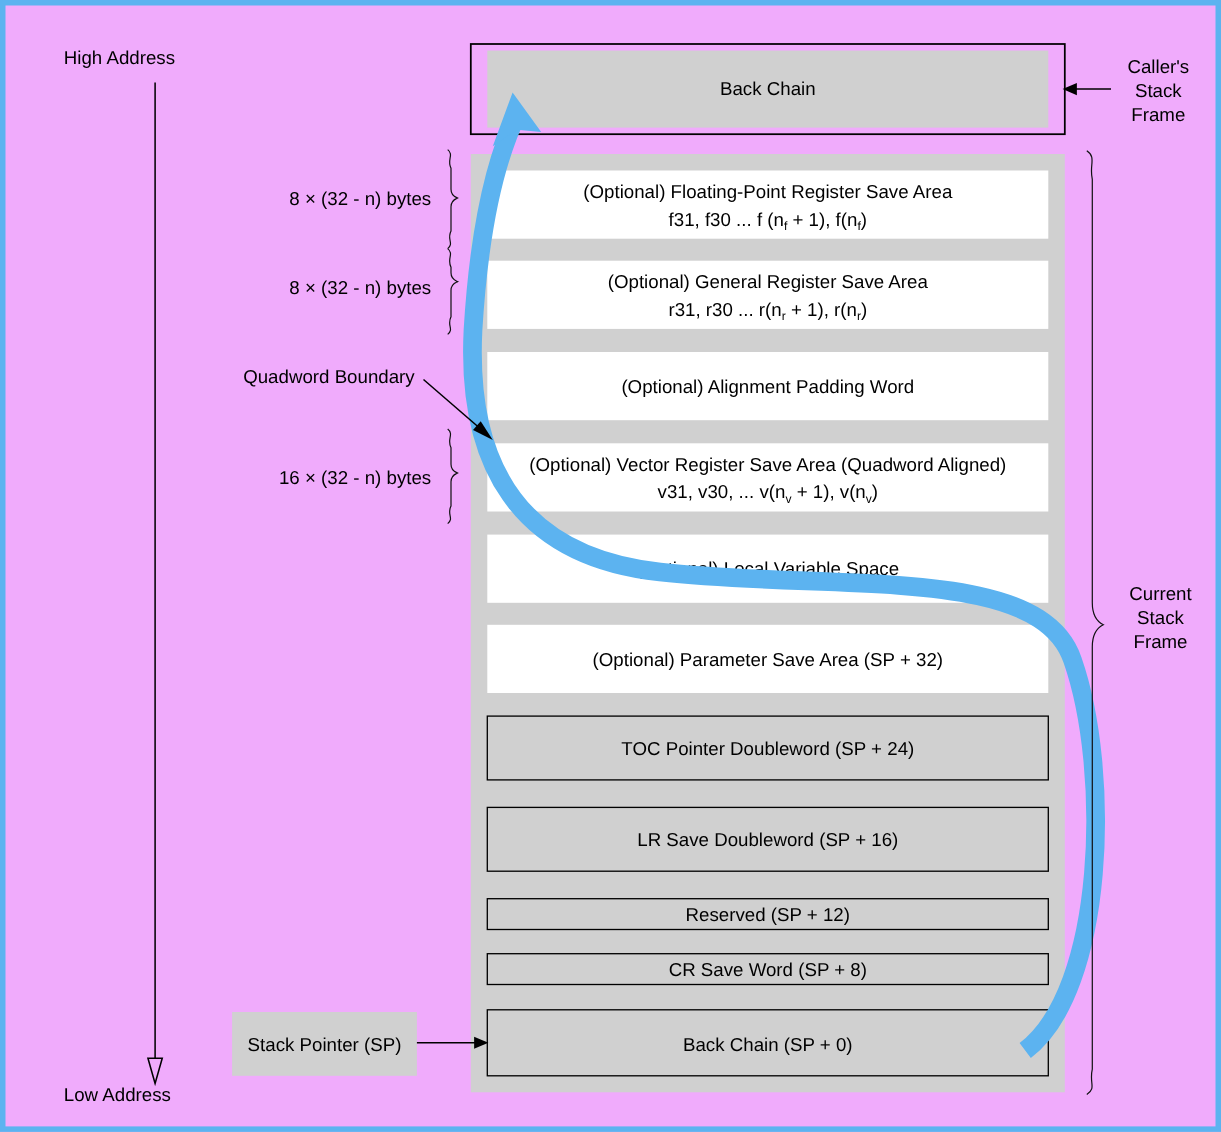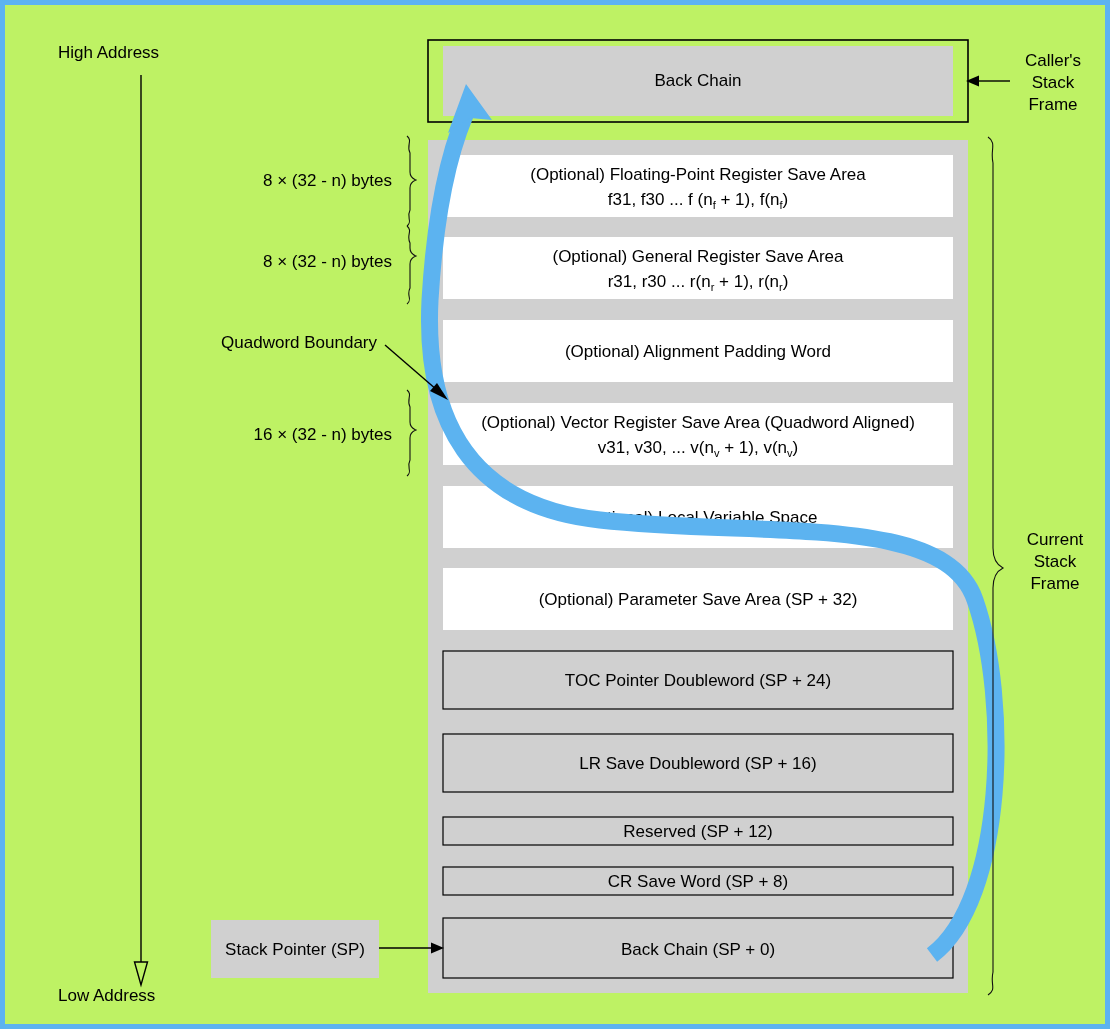--- a/index.html
+++ b/index.html
@@ -7,21 +7,21 @@
     padding: 0;
     background: #ffffff;
   }
   body {
     font-family: "Liberation Sans", sans-serif;
   }
   #page {
     position: relative;
     width: 1110px;
     height: 1029px;
-    background: #bef264;
+    background: #f0abfc;
     box-sizing: border-box;
     overflow: hidden;
   }
   #diagram-svg {
     position: absolute;
     left: 0;
     top: 0;
     width: 1110px;
     height: 1029px;
     display: block;

